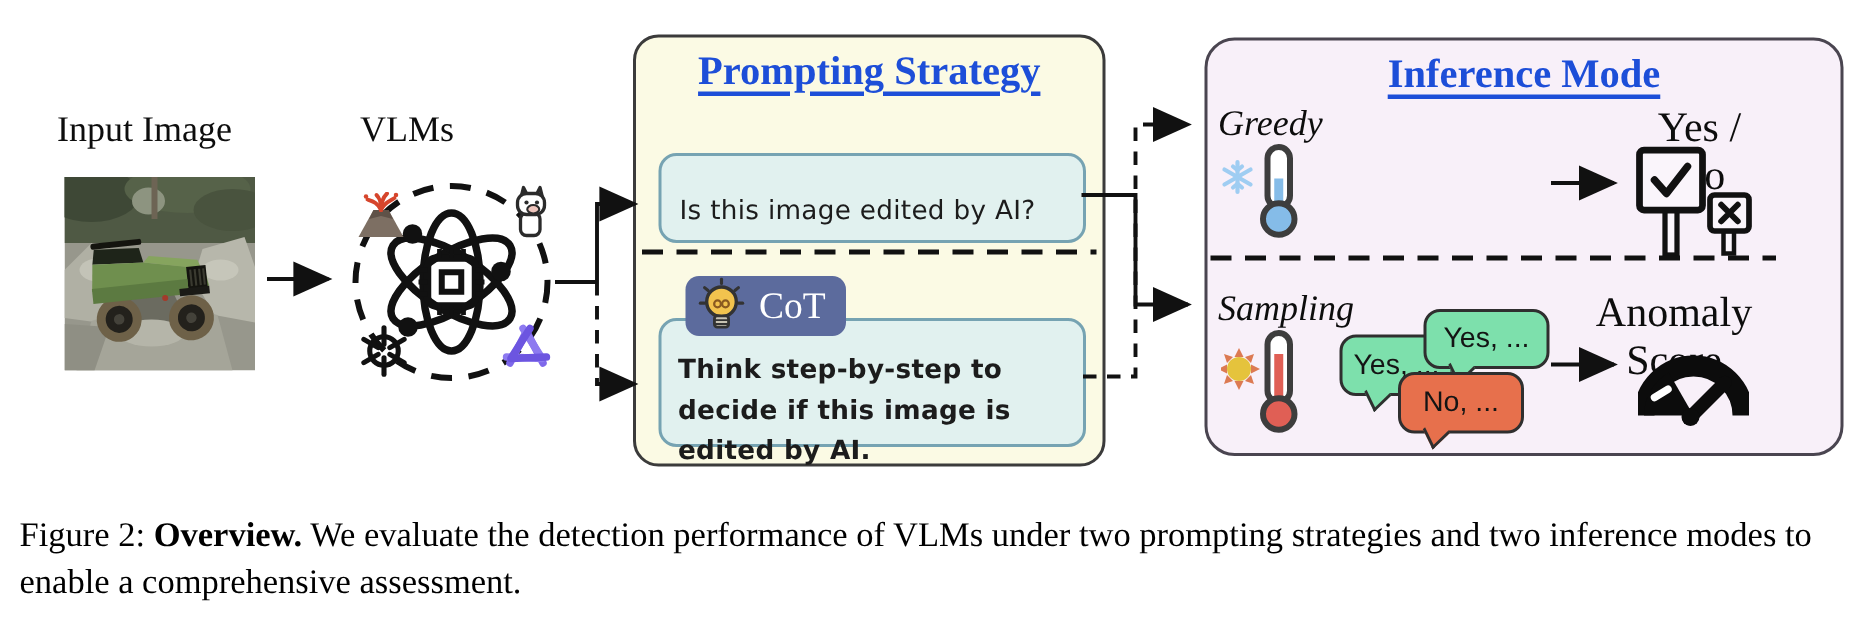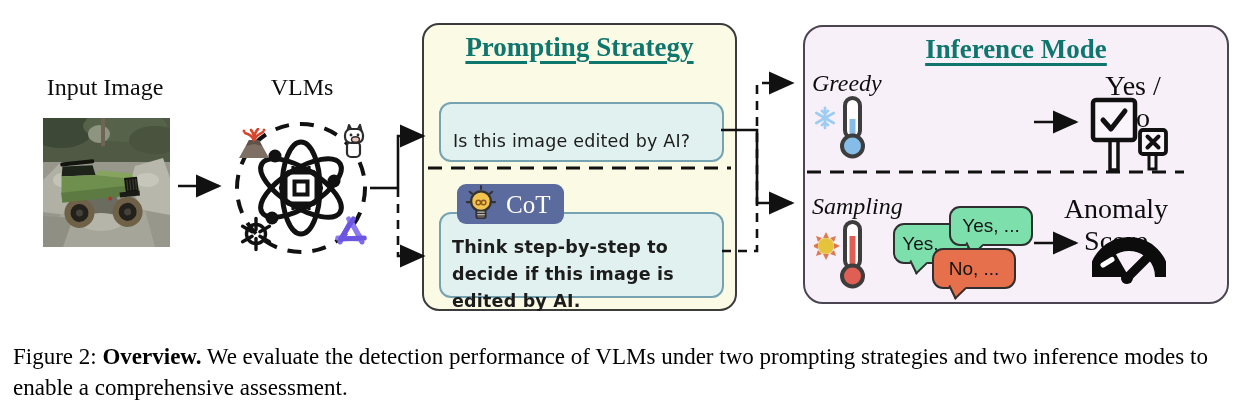--- a/index.html
+++ b/index.html
@@ -5,26 +5,26 @@
   :root{
     --prompting-bg:#fbfae4; --inference-bg:#f8f0f9; --badge-bg:#5c6b9d;
     --question-bg:#e1f1ef; --question-border:#76a3b2;
     --bubble-green:#7de0ac; --bubble-orange:#e7704c;
     --cold:#8fc3ed; --hot:#e05f55; --ink:#111111;
   }
   html,body{margin:0;padding:0;background:#ffffff;}
   .stage{position:relative;width:1244px;height:412px;background:#fff;overflow:hidden;
          font-family:"Liberation Serif",serif;color:var(--ink);}
   .abs{position:absolute;}
-  .serif-label{font-size:24px;text-align:center;color:#0d0d0d;}
+  .serif-label{font-size:24px;color:#0d0d0d;}
   .panel{position:absolute;border:2.5px solid #3b3b3b;box-sizing:border-box;}
   .panel.prompting{left:422px;top:23px;width:315px;height:288px;border-radius:17px;background:var(--prompting-bg);}
   .panel.inference{left:803px;top:25px;width:426px;height:279px;border-radius:20px;background:var(--inference-bg);border-color:#4a4550;}
   .panel-title{position:absolute;left:0;top:7px;width:100%;text-align:center;font-weight:bold;font-size:27px;
-               text-decoration:underline;text-decoration-thickness:2.5px;text-underline-offset:5px;color:#0f766e;}
+               text-decoration:underline;text-decoration-thickness:2.5px;text-underline-offset:5px;color:#1d4ed8;}
   .badge{position:absolute;display:flex;align-items:center;gap:9px;background:var(--badge-bg);
          border-radius:9px;padding:3px 14px 3px 8px;height:40px;box-sizing:border-box;z-index:3;}
   .badge .badge-label{color:#fff;font-size:25px;line-height:1;}
   .qbox{position:absolute;background:var(--question-bg);border:2px solid var(--question-border);
         border-radius:12px;box-sizing:border-box;z-index:2;}
   .qtext{font-family:"DejaVu Sans",sans-serif;font-size:17.5px;letter-spacing:.2px;color:#1c1c1c;line-height:27px;}
   .mode-label{position:absolute;font-style:italic;font-size:24px;color:#0d0d0d;}
   .out-label{position:absolute;font-size:28px;text-align:center;color:#0d0d0d;}
   .bubble{position:absolute;border:2px solid #2f2f2f;border-radius:11px;box-sizing:border-box;
           display:flex;align-items:center;justify-content:center;text-align:center;

